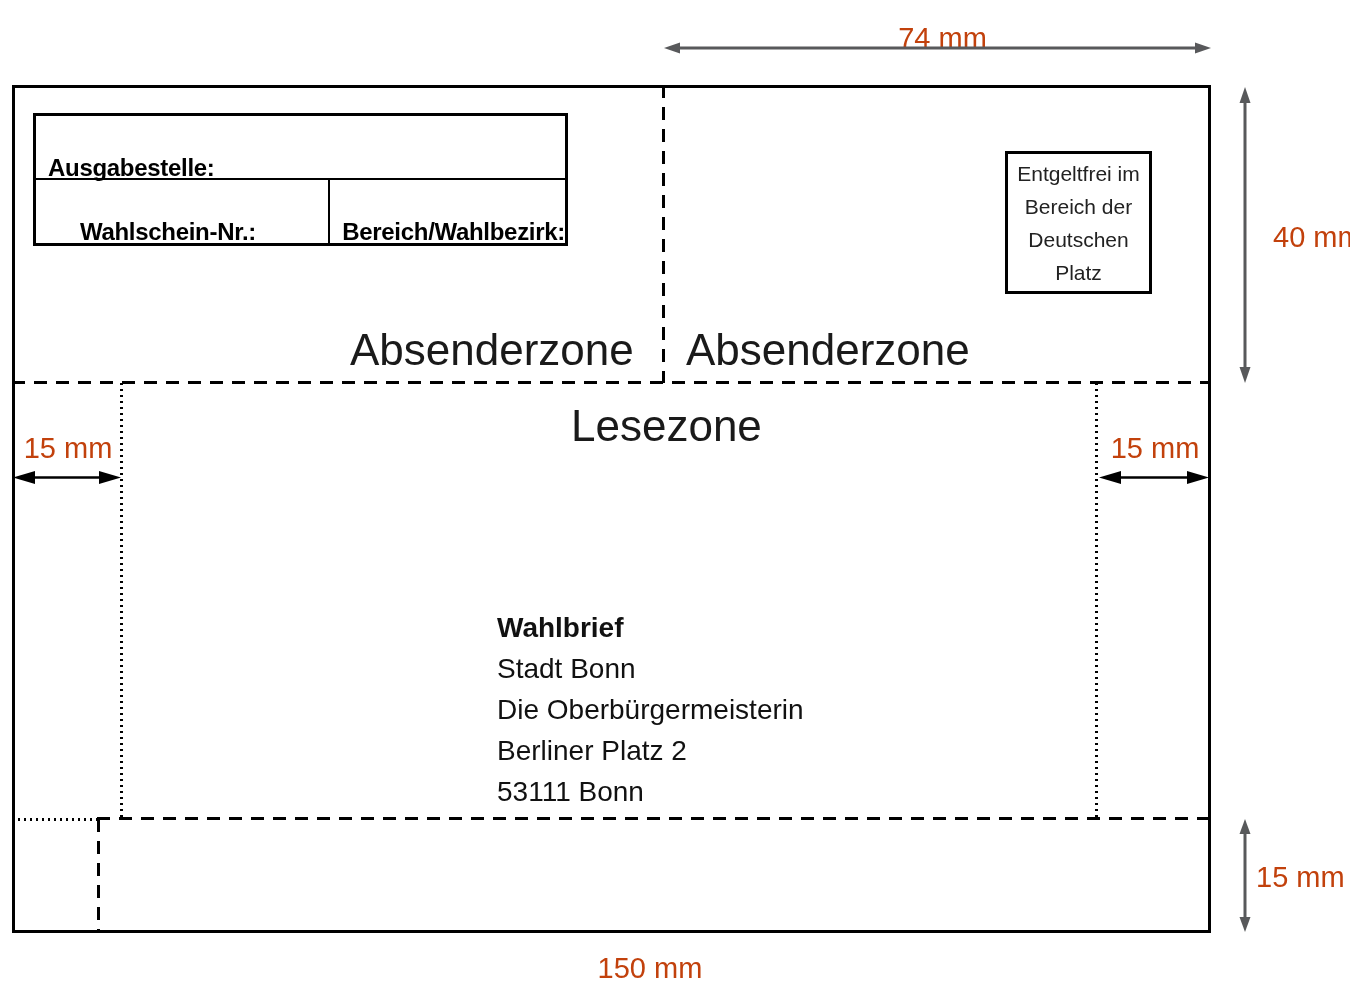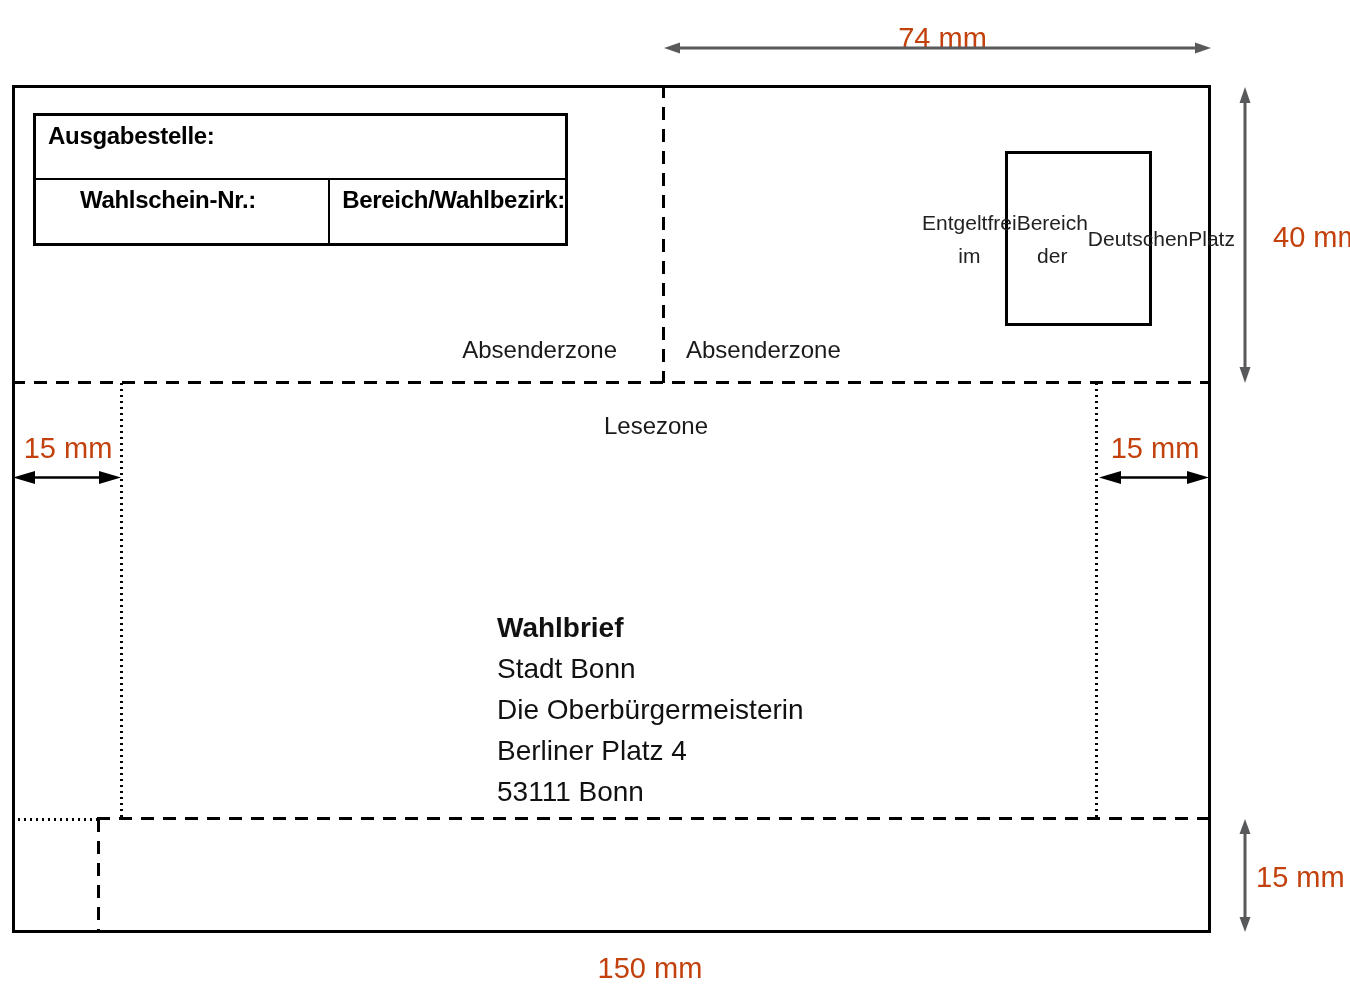--- a/index.html
+++ b/index.html
@@ -20,28 +20,28 @@
   .vdot{position:absolute;width:2.5px;
     background:repeating-linear-gradient(to bottom,#000 0 2.5px,transparent 2.5px 6px);}
   
   .formbox{position:absolute;left:33px;top:113px;width:535px;height:133px;
     border:3px solid #000;box-sizing:border-box;display:flex;flex-direction:column;}
   .formbox .row1{height:64px;border-bottom:2.5px solid #000;box-sizing:border-box;}
   .formbox .row2{flex:1;display:flex;padding-left:32px;}
   .formbox .cell1{width:266px;border-right:2.5px solid #000;box-sizing:border-box;}
   .formbox .cell2{flex:1;}
   .formlabel{font-weight:700;font-size:24px;color:#000;padding:6px 0 0 12px;
-    letter-spacing:-0.3px;white-space:nowrap;}
+    letter-spacing:-0.3px;white-space:nowrap;margin-top:32px;}
   
-  .franknotice{position:absolute;left:1005px;top:151px;width:147px;height:175px;
-    border:3px solid #000;box-sizing:border-box;display:flex;flex-direction:row;
+  .franknotice{position:absolute;left:1005px;top:151px;width:147px;height:143px;
+    border:3px solid #000;box-sizing:border-box;display:flex;flex-direction:column;
     justify-content:center;align-items:center;text-align:center;}
   .franknotice div{font-size:21px;line-height:33px;font-weight:300;color:#222;}
   
-  .zonelabel{position:absolute;font-size:24px;font-weight:300;color:#1a1a1a;
+  .zonelabel{position:absolute;font-size:44px;font-weight:300;color:#1a1a1a;
     line-height:44px;white-space:nowrap;}
   
   .address{position:absolute;left:497px;top:607px;}
   .address div{font-size:28px;line-height:41px;color:#111;}
   .address .addr-bold{font-weight:700;}
   
   .dimlabel{position:absolute;font-size:29px;font-weight:300;color:#c2410c;
     line-height:34px;white-space:nowrap;}
   .center{text-align:center;}
   
@@ -84,21 +84,21 @@
   </div>
 
   <div class="zonelabel" style="left:350px;top:328px;width:267px;text-align:right;">Absenderzone</div>
   <div class="zonelabel" style="left:686px;top:328px;">Absenderzone</div>
   <div class="zonelabel center" style="left:571px;top:404px;width:170px;">Lesezone</div>
 
   <div class="address">
     <div class="addr-bold">Wahlbrief</div>
     <div>Stadt Bonn</div>
     <div>Die Oberbürgermeisterin</div>
-    <div>Berliner Platz 4</div>
+    <div>Berliner Platz 2</div>
     <div>53111 Bonn</div>
   </div>
 
   <div class="dimlabel center" style="left:835px;top:21px;width:215px;">74 mm</div>
   <svg class="arrow" style="left:664px;top:41px;" width="547" height="14" viewBox="0 0 547 14">
     <line x1="12" y1="7" x2="535" y2="7" stroke="#58595b" stroke-width="3"></line>
     <polygon points="0,7 16,1.5 16,12.5" fill="#58595b"></polygon>
     <polygon points="547,7 531,1.5 531,12.5" fill="#58595b"></polygon>
   </svg>
 

